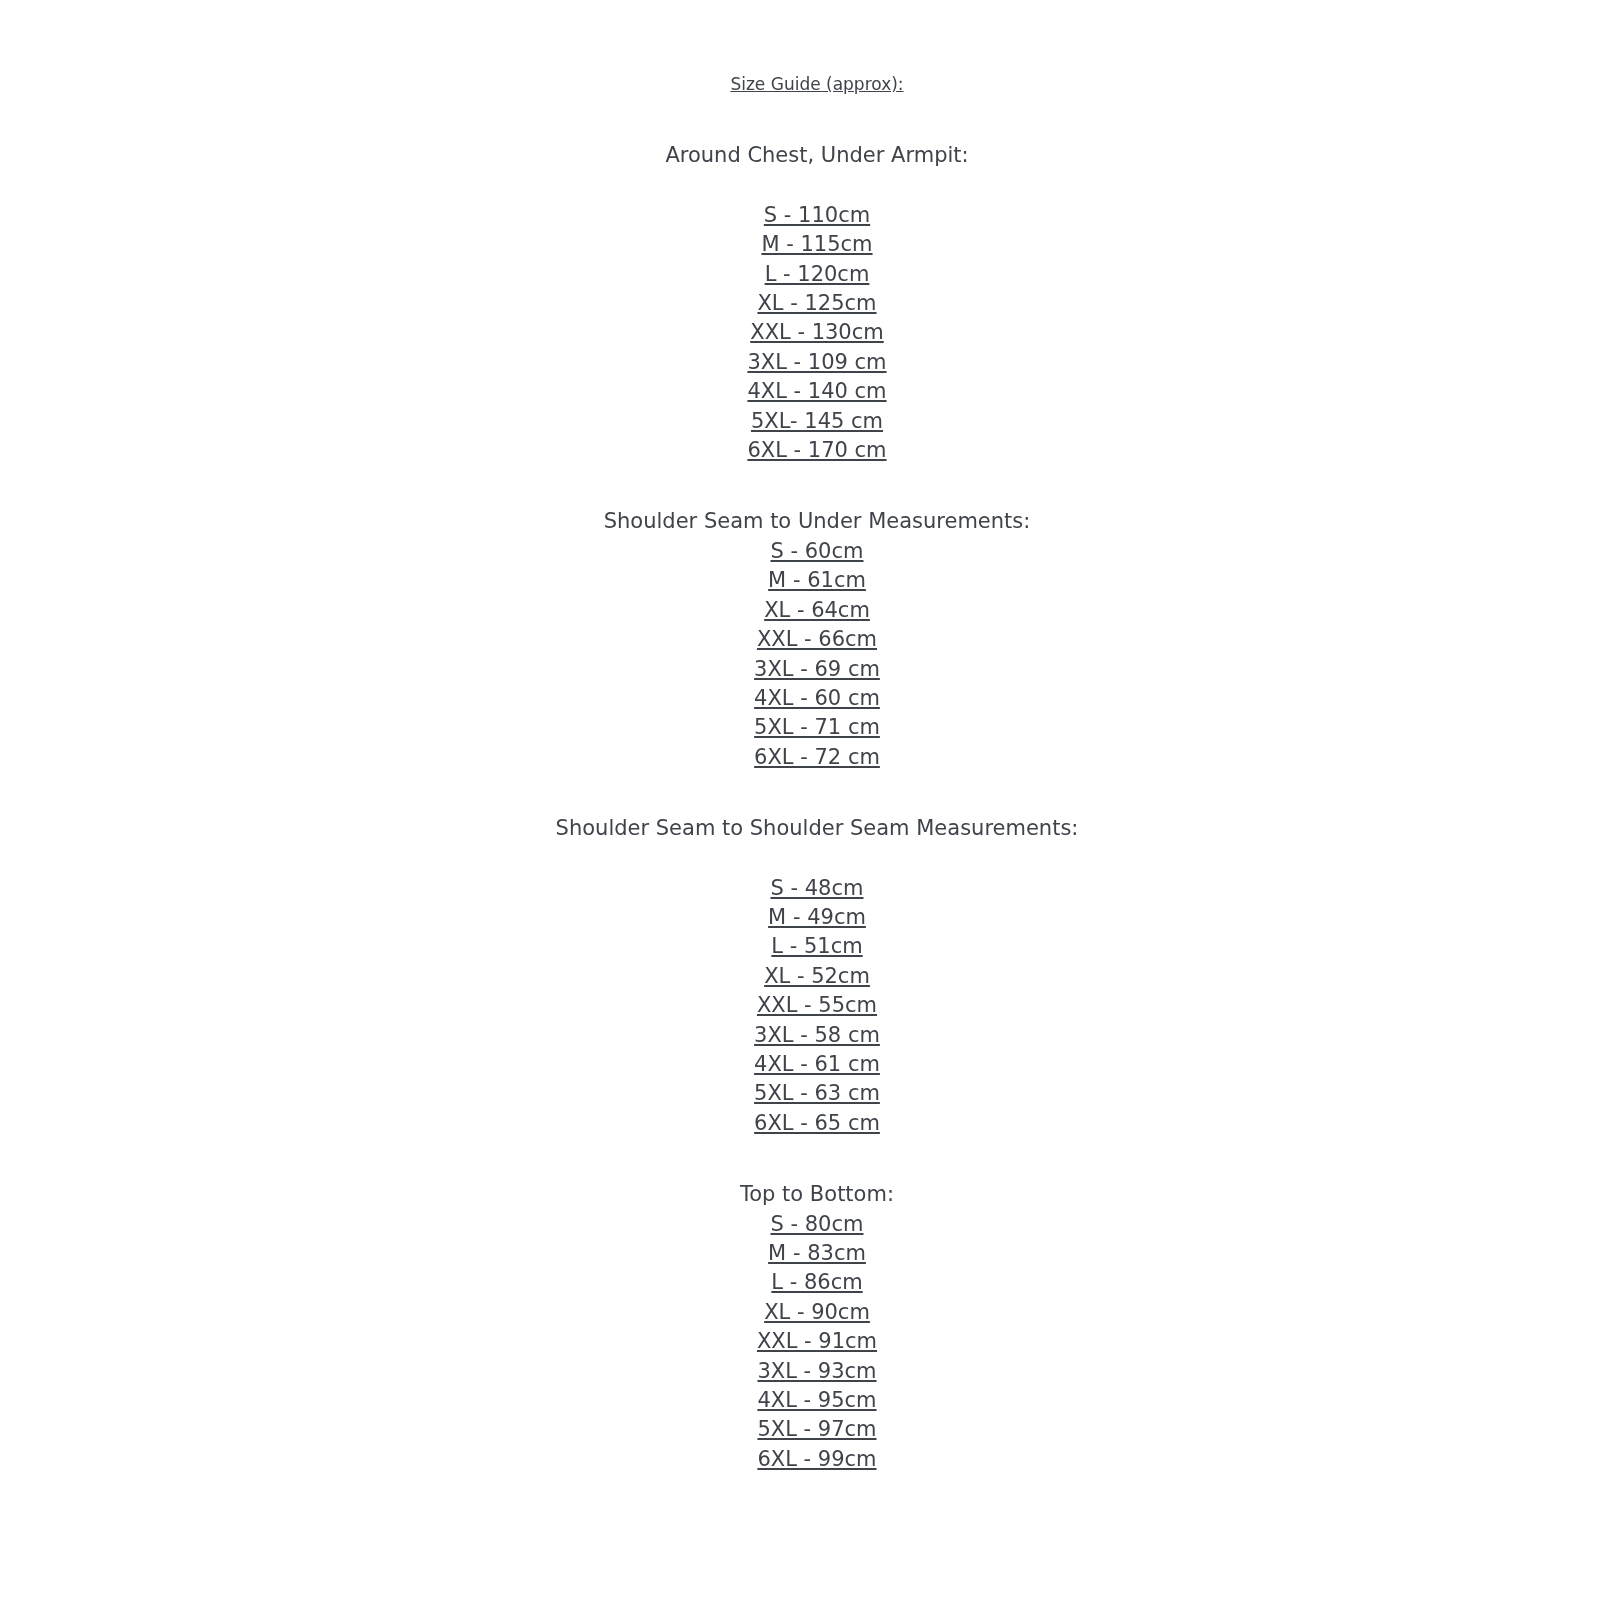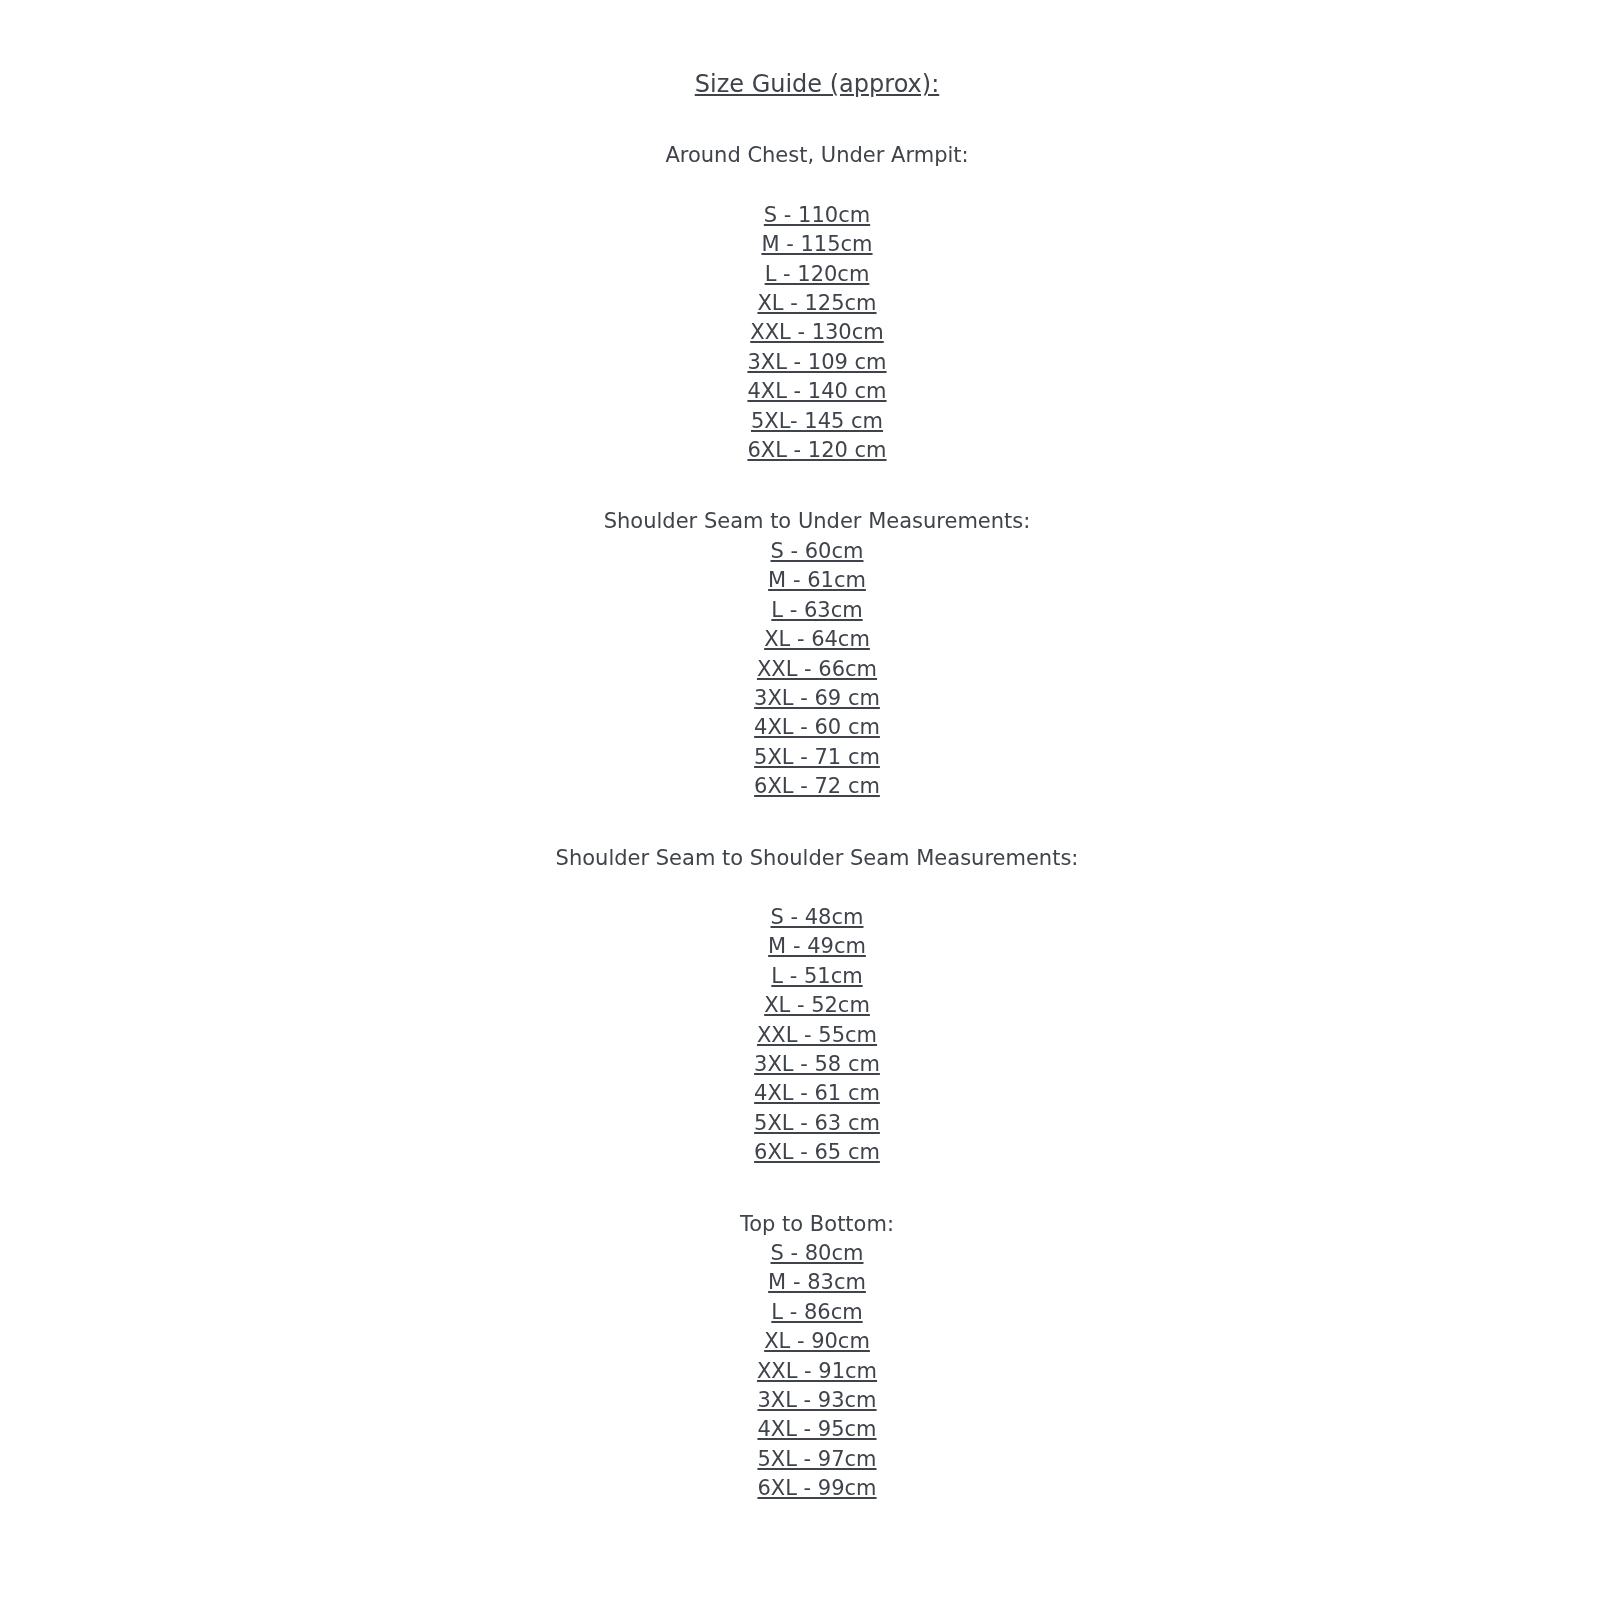--- a/index.html
+++ b/index.html
@@ -13,21 +13,21 @@
     height: 1600px;
     padding: 70px 0 0 34px;
     text-align: center;
     font-family: "DejaVu Sans", sans-serif;
     font-size: 21px;
     line-height: 29.4px;
     color: #3f434a;
     overflow: hidden;
   }
   .title {
-    font-size: 24px;
+    font-size: 17px;
     font-weight: normal;
     text-decoration: underline;
     margin: 0 0 29px 0;
   }
   .size-section {
     margin-top: 42px;
   }
   .size-section .heading {
     font-size: 21px;
     font-weight: normal;
@@ -52,30 +52,29 @@
     <h2 class="heading gap-after">Around Chest, Under Armpit:</h2>
     <div class="size-list">
         <div class="size-line">S - 110cm</div>
         <div class="size-line">M - 115cm</div>
         <div class="size-line">L - 120cm</div>
         <div class="size-line">XL - 125cm</div>
         <div class="size-line">XXL - 130cm</div>
         <div class="size-line">3XL - 109 cm</div>
         <div class="size-line">4XL - 140 cm</div>
         <div class="size-line">5XL- 145 cm</div>
-        <div class="size-line">6XL - 120 cm</div>
+        <div class="size-line">6XL - 170 cm</div>
       </div>
   </section>
 
   <section class="size-section">
     <h2 class="heading">Shoulder Seam to Under Measurements:</h2>
     <div class="size-list">
         <div class="size-line">S - 60cm</div>
         <div class="size-line">M - 61cm</div>
-        <div class="size-line">L - 63cm</div>
         <div class="size-line">XL - 64cm</div>
         <div class="size-line">XXL - 66cm</div>
         <div class="size-line">3XL - 69 cm</div>
         <div class="size-line">4XL - 60 cm</div>
         <div class="size-line">5XL - 71 cm</div>
         <div class="size-line">6XL - 72 cm</div>
       </div>
   </section>
 
   <section class="size-section">

